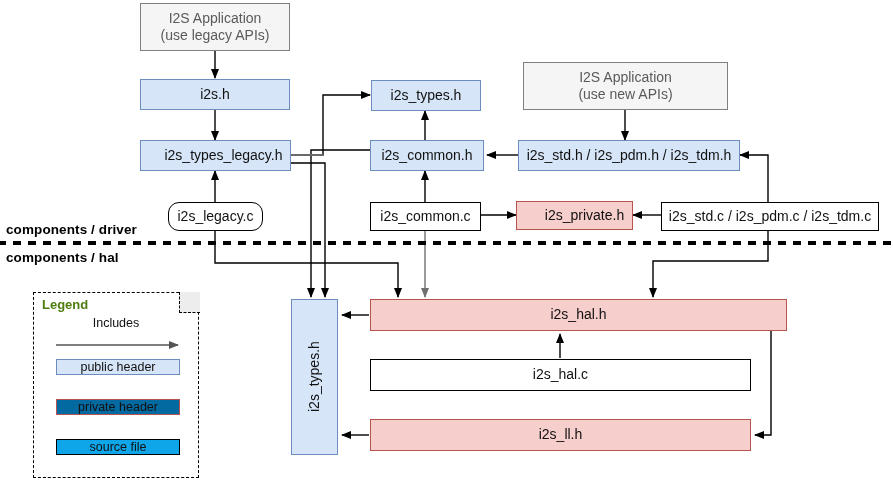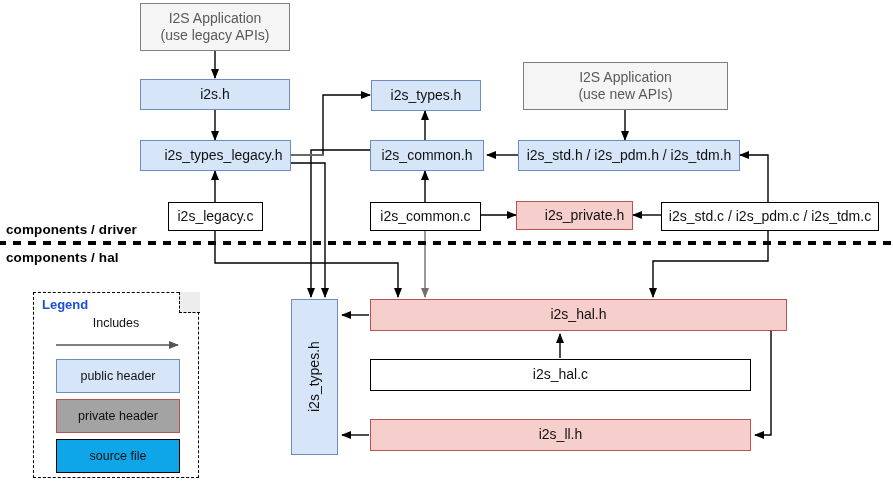--- a/index.html
+++ b/index.html
@@ -84,42 +84,42 @@
     height:20px;
     background:#ededed;
     border-left:1.5px dashed #000;
     border-bottom:1.5px dashed #000;
   }
   #legend .title{
     position:absolute;
     left:8px;top:4px;
     font-size:13px;
     font-weight:bold;
-    color:#1d4ed8;
+    color:#4d7c0f;
   }
   #legend .inc-label{
     position:absolute;
     left:0;right:0;
     top:23px;
     text-align:center;
     font-size:12.5px;
     color:#111;
   }
   #legend .inc-arrow{
     position:absolute;
     left:22px;
     top:47px;
     width:124px;
     height:10px;
   }
   .legend-swatch{
     position:absolute;
     left:22px;
     width:124px;
-    height:34px;
+    height:16px;
     box-sizing:border-box;
     display:flex;
     align-items:center;
     justify-content:center;
     font-size:12.5px;
     color:#111;
   }
 </style>
 </head>
 <body>
@@ -196,21 +196,21 @@
   <div class="box pub" style="left:140px;top:79px;width:150px;height:31px;">i2s.h</div>
 
   <div class="box pub" style="left:371px;top:80px;width:110px;height:31px;">i2s_types.h</div>
 
   <div class="box pub" style="left:140px;top:140px;width:151px;height:31px;padding-left:16px;">i2s_types_legacy.h</div>
 
   <div class="box pub" style="left:370px;top:140px;width:114px;height:31px;">i2s_common.h</div>
 
   <div class="box pub" style="left:518px;top:140px;width:222px;height:31px;">i2s_std.h / i2s_pdm.h / i2s_tdm.h</div>
 
-  <div class="box src" style="left:168px;top:202px;width:95px;height:29px;">i2s_legacy.c</div>
+  <div class="box src" style="left:168px;top:202px;width:95px;height:29px;border-radius:11px;">i2s_legacy.c</div>
 
   <div class="box src" style="left:370px;top:202px;width:111px;height:29px;">i2s_common.c</div>
 
   <div class="box priv" style="left:516px;top:201px;width:117px;height:29px;padding-left:20px;">i2s_private.h</div>
 
   <div class="box src" style="left:661px;top:202px;width:218px;height:29px;">i2s_std.c / i2s_pdm.c / i2s_tdm.c</div>
 
   <div class="box pub vertical" style="left:291px;top:299px;width:47px;height:156px;">i2s_types.h</div>
 
   <div class="box priv" style="left:370px;top:299px;width:417px;height:32px;">i2s_hal.h</div>
@@ -228,17 +228,17 @@
     <div class="inc-label">Includes</div>
     <svg class="inc-arrow" viewBox="0 0 124 10">
       <defs>
         <marker id="ahl" markerWidth="10" markerHeight="8" refX="9" refY="4" orient="auto" markerUnits="userSpaceOnUse">
           <path d="M0,0 L10,4 L0,8 z" fill="#555555"></path>
         </marker>
       </defs>
       <line x1="0" y1="5" x2="122" y2="5" stroke="#555555" stroke-width="1.6" marker-end="url(#ahl)"></line>
     </svg>
     <div class="legend-swatch" style="top:66px;background:#d6e5f8;border:1px solid #6c8ebf;">public header</div>
-    <div class="legend-swatch" style="top:106px;background:#a3a3a3;border:1px solid #b85450;">private header</div>
+    <div class="legend-swatch" style="top:106px;background:#0369a1;border:1px solid #b85450;">private header</div>
     <div class="legend-swatch" style="top:146px;background:#0ea5e9;border:1px solid #000000;">source file</div>
   </div>
 
 </div>
 
 </body></html>

